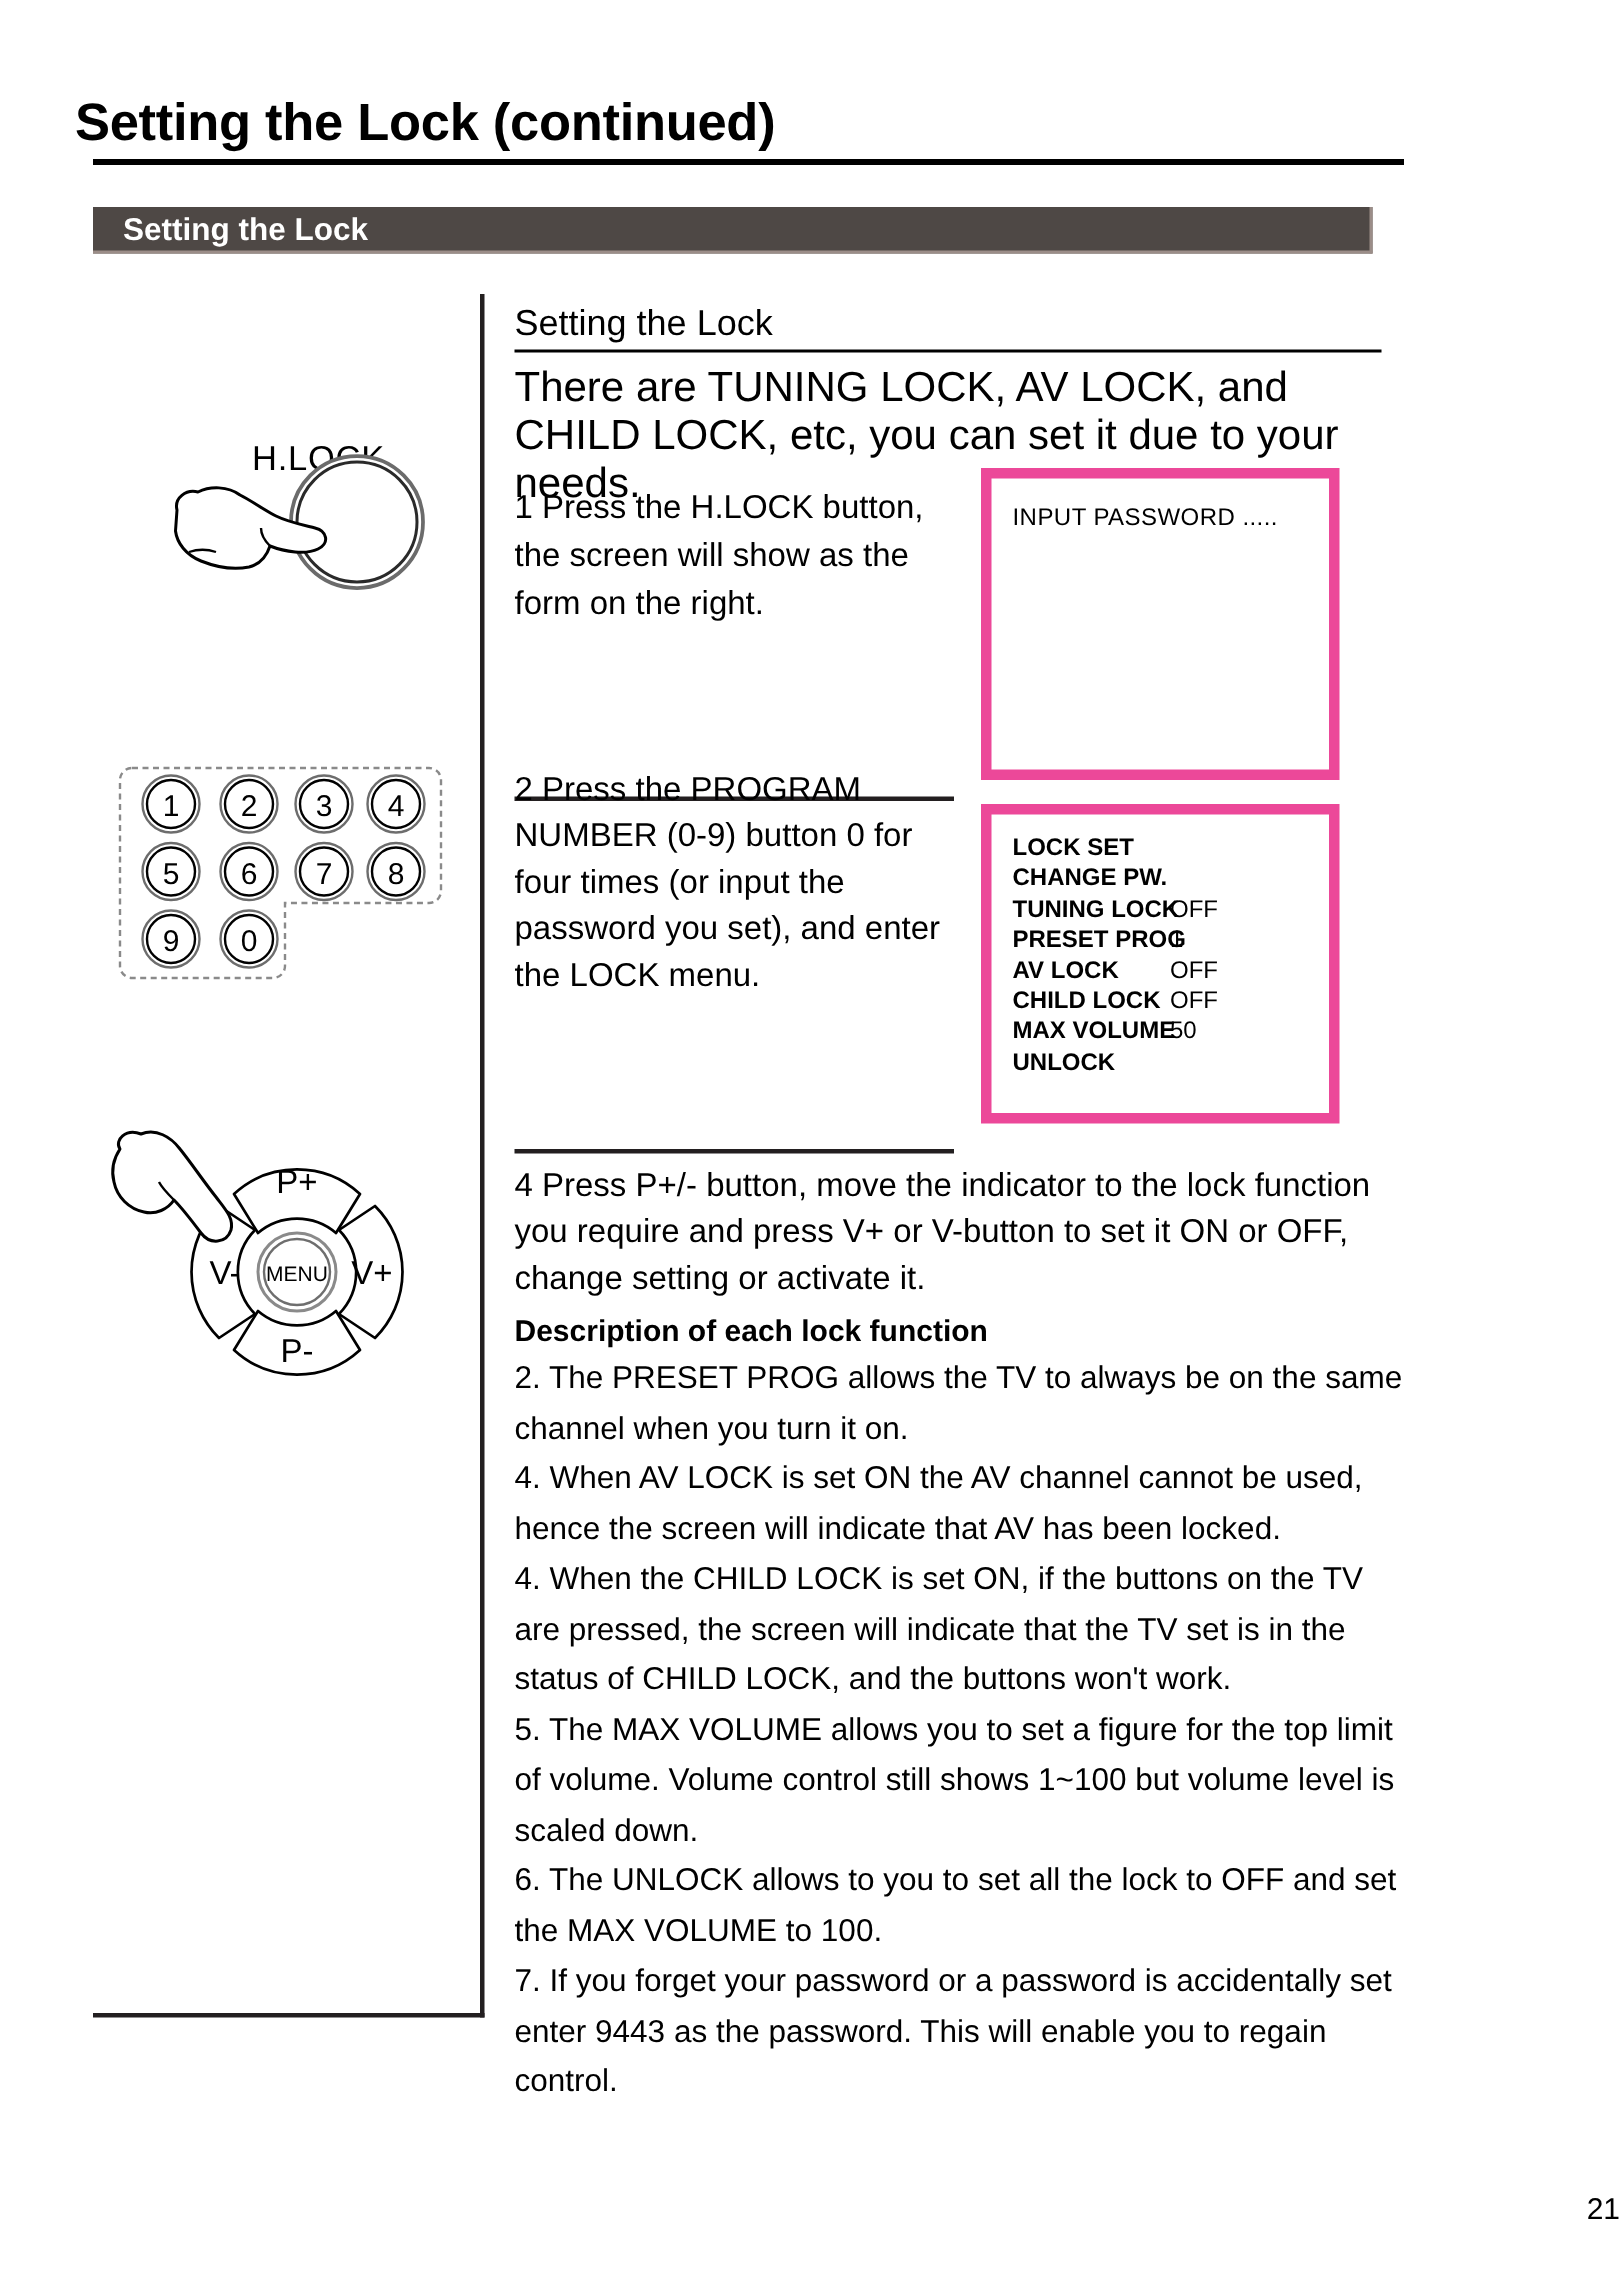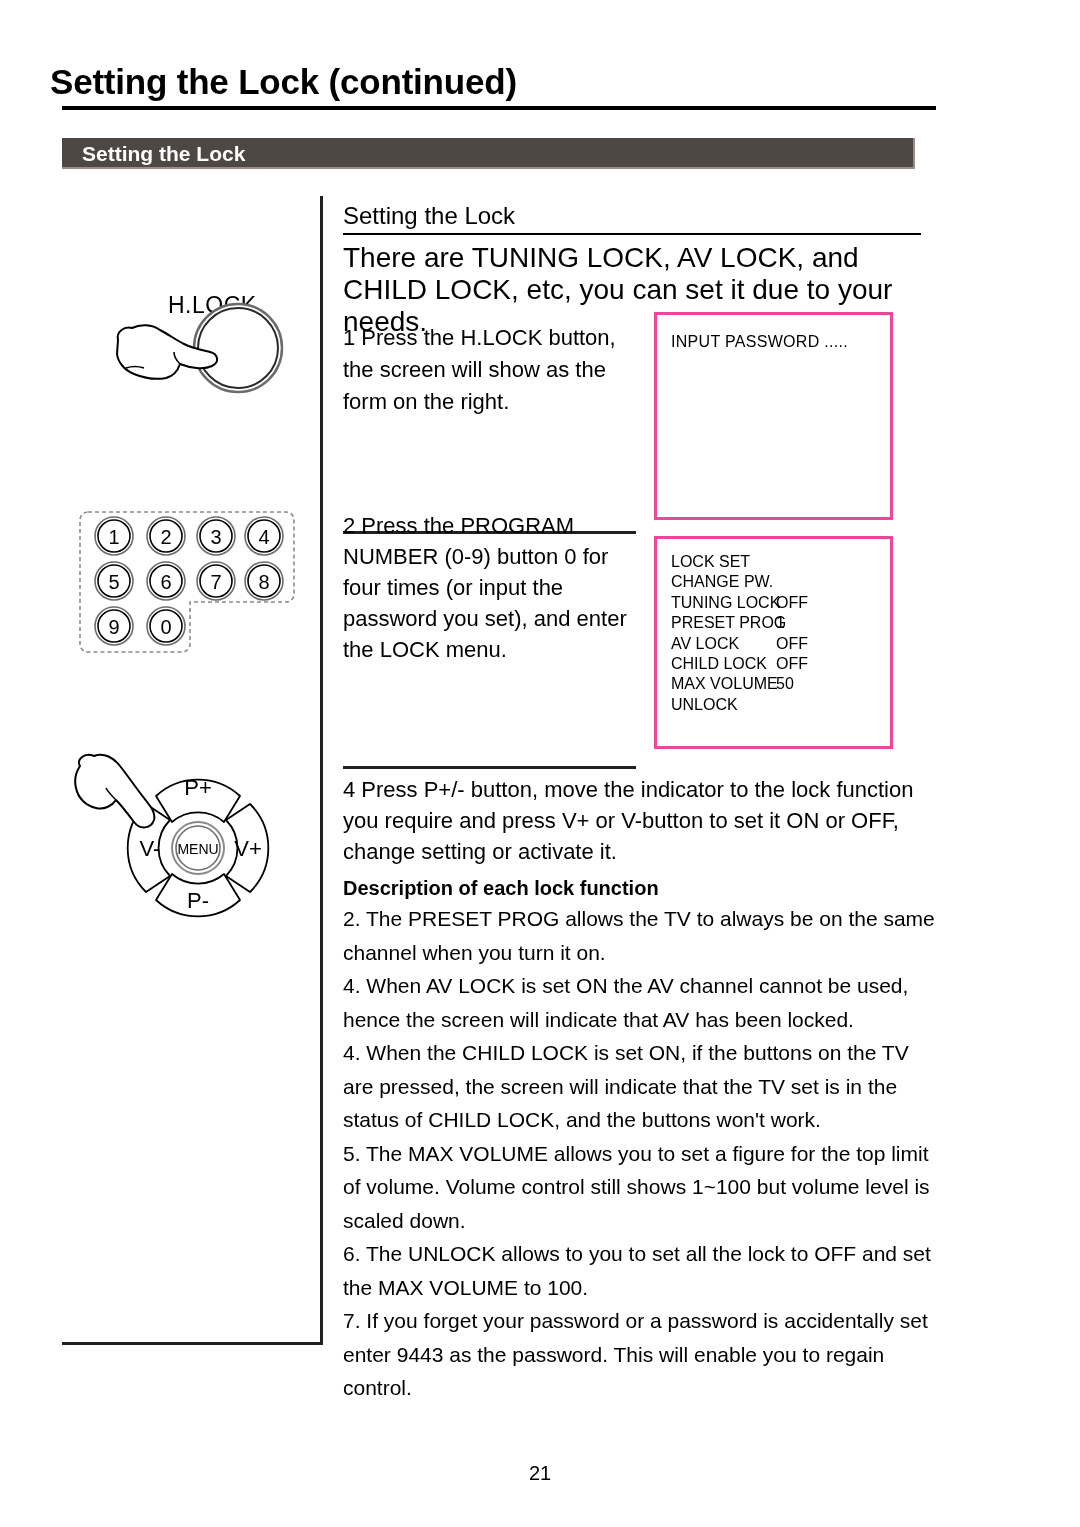--- a/index.html
+++ b/index.html
@@ -194,21 +194,21 @@
     width: 600px;
     font-size: 21px;
     line-height: 33.5px;
   }
   #desc-list p { margin: 0; }
 
   
   .osd-box {
     position: absolute;
     background: #ffffff;
-    border: 3px solid #ec4899;
+    border: 7px solid #ec4899;
     box-sizing: border-box;
   }
   #osd-password {
     left: 654px;
     top: 312px;
     width: 239px;
     height: 208px;
   }
   #osd-password-text {
     position: absolute;
@@ -231,32 +231,33 @@
     width: 210px;
     font-size: 16px;
     line-height: 20.4px;
   }
   .osd-row {
     display: flex;
   }
   .osd-row-label {
     width: 105px;
     white-space: nowrap;
+    font-weight: bold;
   }
   .osd-row-value {
     white-space: nowrap;
   }
 
   
   #page-number {
     position: absolute;
     left: 0;
     top: 1462px;
     width: 1080px;
-    text-align: center;
+    text-align: right;
     font-size: 20px;
   }
 </style>
 </head>
 <body>
 
 <div id="page-title">Setting the Lock (continued)</div>
 <div id="title-rule"></div>
 
 <div id="section-bar">

